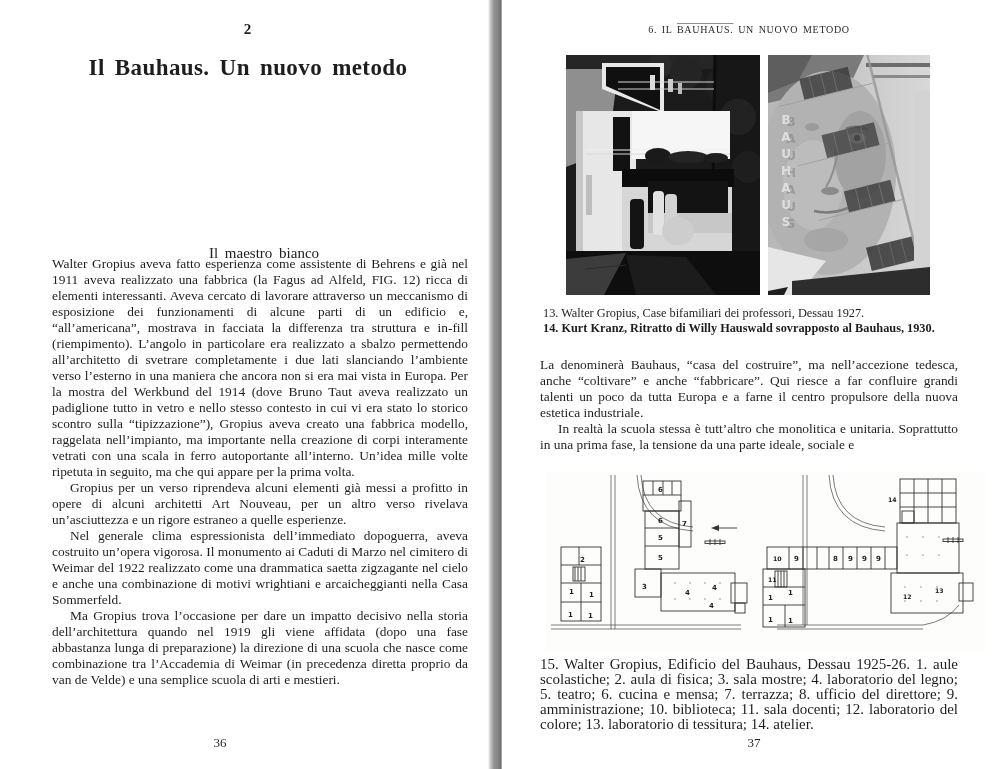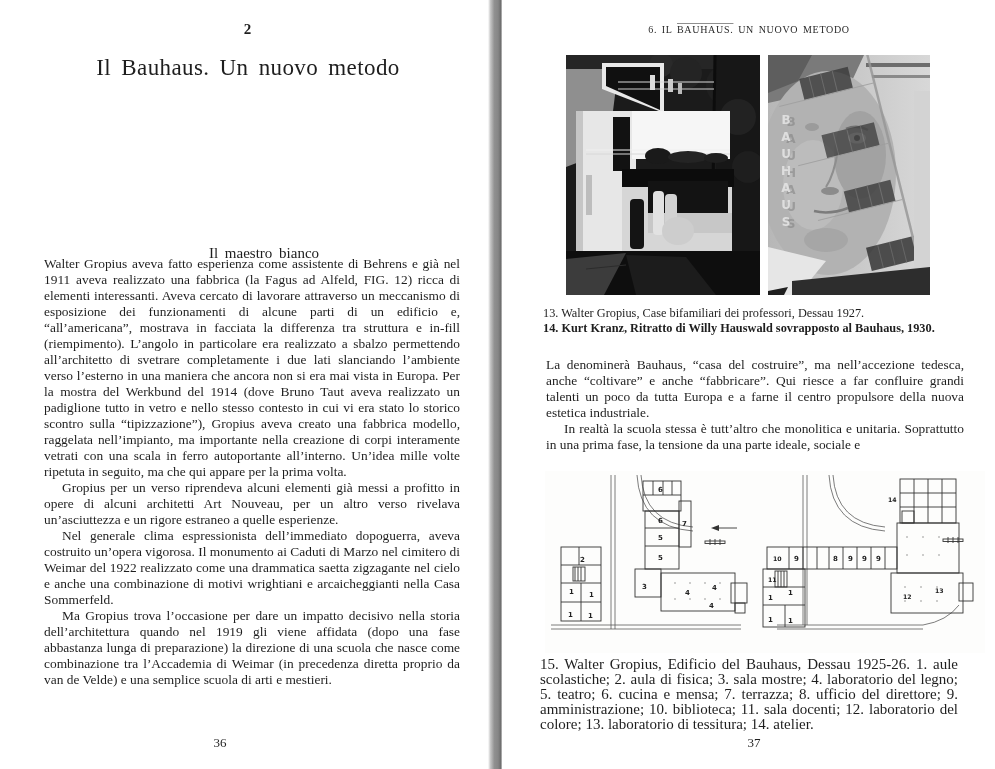--- a/index.html
+++ b/index.html
@@ -28,24 +28,24 @@
   .plannum{font:700 7px "DejaVu Sans",sans-serif;fill:#222222;}
   .plannum-sm{font:700 6.2px "DejaVu Sans",sans-serif;fill:#222222;}
 </style>
 </head>
 <body>
 
 <div class="spread">
 
   <section class="abs" style="left:40px;top:0;width:416px;height:769px;">
     <div class="abs chapter-num center" style="top:21px;left:0;width:100%;">2</div>
-    <h1 class="abs chapter-title center" style="top:55px;left:0;width:100%;">Il Bauhaus. Un nuovo metodo</h1>
+    <h1 class="abs chapter-title center" style="top:55px;left:0;width:100%;font-weight:bold;">Il Bauhaus. Un nuovo metodo</h1>
     <h2 class="abs section-heading center" style="top:229px;left:0;width:100%;">Il maestro bianco</h2>
 
-    <div class="abs body-text" style="top:256px;left:4px;width:416px;">
+    <div class="abs body-text" style="top:256px;left:12px;width:416px;">
       <p>Walter Gropius aveva fatto esperienza come assistente di Behrens e già nel 1911 aveva realizzato una fabbrica (la Fagus ad Alfeld, FIG. 12) ricca di elementi interessanti. Aveva cercato di lavorare attraverso un meccanismo di esposizione dei funzionamenti di alcune parti di un edificio e, “all’americana”, mostrava in facciata la differenza tra struttura e in-fill (riempimento). L’angolo in particolare era realizzato a sbalzo permettendo all’architetto di svetrare completamente i due lati slanciando l’ambiente verso l’esterno in una maniera che ancora non si era mai vista in Europa. Per la mostra del Werkbund del 1914 (dove Bruno Taut aveva realizzato un padiglione tutto in vetro e nello stesso contesto in cui vi era stato lo storico scontro sulla “tipizzazione”), Gropius aveva creato una fabbrica modello, raggelata nell’impianto, ma importante nella creazione di corpi interamente vetrati con una scala in ferro autoportante all’interno. Un’idea mille volte ripetuta in seguito, ma che qui appare per la prima volta.</p>
       <p class="indent">Gropius per un verso riprendeva alcuni elementi già messi a profitto in opere di alcuni architetti Art Nouveau, per un altro verso rivelava un’asciuttezza e un rigore estraneo a quelle esperienze.</p>
       <p class="indent">Nel generale clima espressionista dell’immediato dopoguerra, aveva costruito un’opera vigorosa. Il monumento ai Caduti di Marzo nel cimitero di Weimar del 1922 realizzato come una drammatica saetta zigzagante nel cielo e anche una combinazione di motivi wrightiani e arcaicheggianti nella Casa Sommerfeld.</p>
       <p class="indent">Ma Gropius trova l’occasione per dare un impatto decisivo nella storia dell’architettura quando nel 1919 gli viene affidata (dopo una fase abbastanza lunga di preparazione) la direzione di una scuola che nasce come combinazione tra l’Accademia di Weimar (in precedenza diretta proprio da van de Velde) e una semplice scuola di arti e mestieri.</p>
     </div>
 
     <div class="abs folio" style="top:735px;left:150px;width:60px;text-align:center;">36</div>
   </section>
 
   <div class="abs gutter" style="left:488px;top:0;width:14px;height:769px;"></div>
@@ -148,21 +148,21 @@
         <polygon points="0,192 58,206 30,240 0,240" fill="#e6e6e6"></polygon>
         <polygon points="24,226 162,212 162,240 24,240" fill="#2d2d2d"></polygon>
         <polygon points="0,236 20,232 16,240 0,240" fill="#1f1f1f"></polygon>
       </svg>
     </figure>
     <div class="abs vtext" style="left:278px;top:113px;height:130px;">BAUHAUS</div>
 
     <div class="abs caption" style="top:306px;left:41px;width:418px;">13. Walter Gropius, Case bifamiliari dei professori, Dessau 1927.</div>
     <div class="abs caption" style="top:321px;left:41px;width:418px;font-weight:bold;">14. Kurt Kranz, Ritratto di Willy Hauswald sovrapposto al Bauhaus, 1930.</div>
 
-    <div class="abs body-text" style="top:357px;left:44px;width:418px;">
+    <div class="abs body-text" style="top:357px;left:38px;width:418px;">
       <p>La denominerà Bauhaus, “casa del costruire”, ma nell’accezione tedesca, anche “coltivare” e anche “fabbricare”. Qui riesce a far confluire grandi talenti un poco da tutta Europa e a farne il centro propulsore della nuova estetica industriale.</p>
       <p class="indent">In realtà la scuola stessa è tutt’altro che monolitica e unitaria. Soprattutto in una prima fase, la tensione da una parte ideale, sociale e</p>
     </div>
 
     <figure class="abs" style="left:43px;top:471px;width:440px;height:182px;">
       <svg width="440" height="182" viewBox="0 0 440 182">
         <rect width="440" height="182" fill="#fdfdfc"></rect>
 
         <g stroke="#5a5a5a" stroke-width="0.8" fill="none">
           <path d="M66,4 V158"></path>

